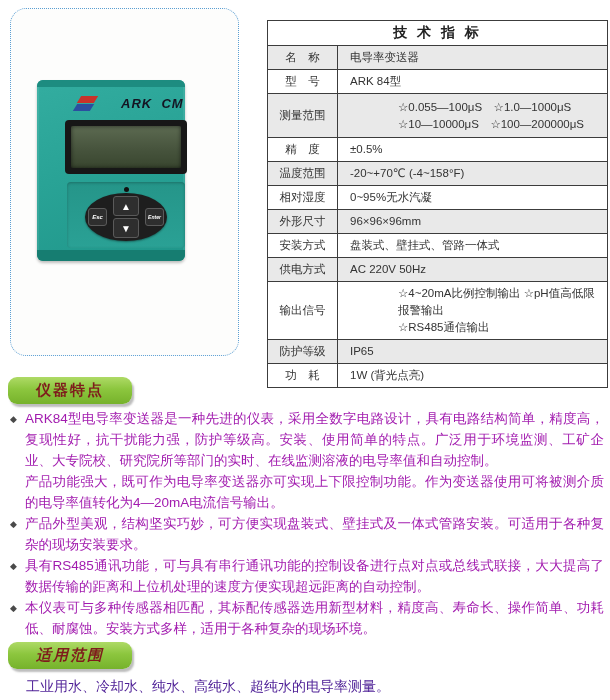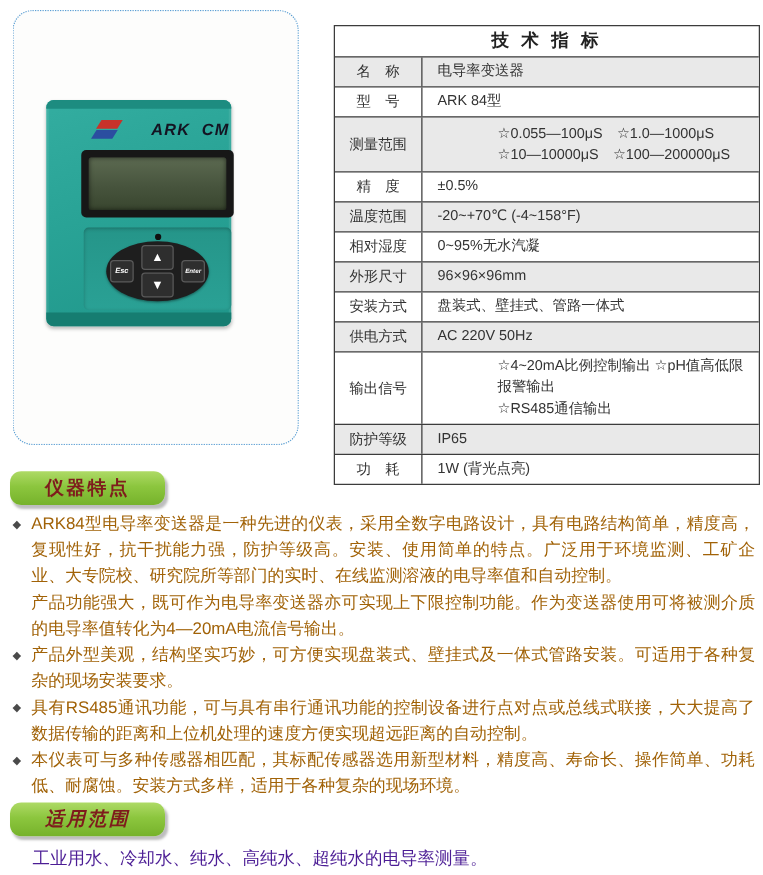--- a/index.html
+++ b/index.html
@@ -60,21 +60,21 @@
     background:linear-gradient(180deg,#aeda66 0%,#8cc63e 45%,#76b22b 100%);
     border-radius:9px; box-shadow:2px 3px 2px #bdbdbd; letter-spacing:2px; }
   .badge-features { top:377px; }
   .badge-apply { top:642px;font-style:italic; }
 
   
   .features-list { position:absolute; left:10px; top:408px; width:594px; }
   .feature-item { display:flex; }
   .fmarker { width:15px; flex-shrink:0; font-size:9px; color:#4a4a4a; padding-top:6px; }
   .ftext { flex:1; font-size:13.5px; line-height:21px; text-align:justify;
-    white-space:pre-line; color:#a16207; }
+    white-space:pre-line; color:#a21caf; }
 
   .apply-text { position:absolute; left:26px; top:678px; font-size:14px; color:#4c1d95; }
 </style>
 </head>
 <body>
 
 <div class="page">
 
   <div class="photo-frame">
     <div class="device">

